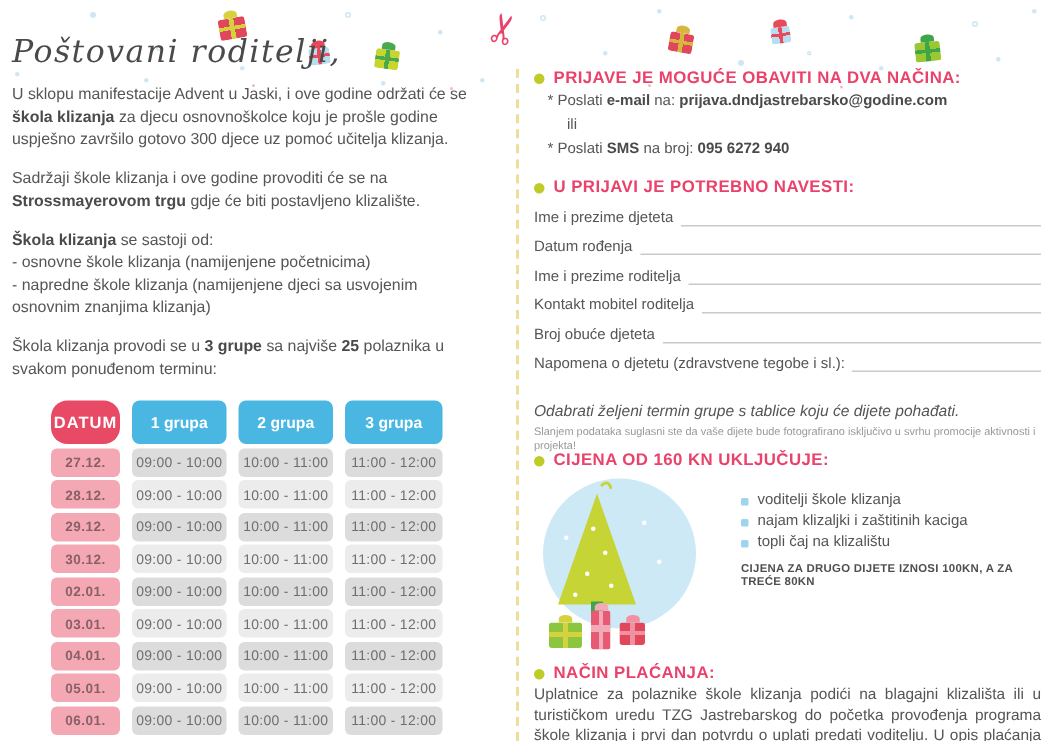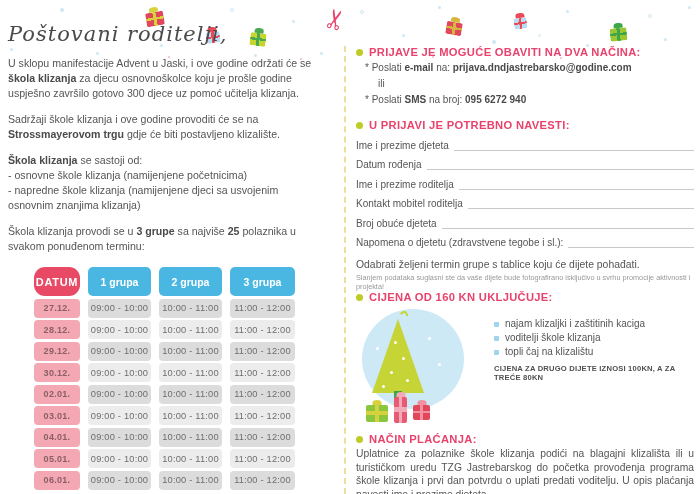--- a/index.html
+++ b/index.html
@@ -52,21 +52,21 @@
   .line{font-size:10px;color:#555;margin:3px 0 0 9px;line-height:13px;}
   .line b{color:#4a4a4a;}
   .or{margin-left:22px;}
   .mt14{margin-top:13px;}
   .mt12{align-items:center;}
 
   .frow{display:flex;align-items:flex-end;margin-top:8.5px;}
   .flabel{font-size:10px;color:#555;white-space:nowrap;}
   .fline{flex:1;border-bottom:1px solid #c9c9c9;height:10px;margin-left:5px;}
 
-  .choose{margin-top:11px;font-size:10.4px;color:#555;}
+  .choose{margin-top:21px;font-size:10.4px;color:#555;font-style:italic;}
   .consent{margin-top:3px;font-size:7.3px;color:#999;}
 
   .price-flex{display:flex;margin-top:4px;}
   .price-right{margin-left:6px;padding-top:10px;}
   .pitem{display:flex;align-items:center;font-size:10px;color:#555;line-height:14px;}
   .pbullet{width:5px;height:5px;border-radius:1px;background:var(--list-bullet-blue);
         margin-right:6px;flex:none;}
   .price-note{margin-top:5px;font-size:7.6px;font-weight:bold;color:#4f4f4f;letter-spacing:.2px;}
 
   .pay-body{margin:2px 0 0 0;font-size:10.3px;line-height:13.5px;color:#555;text-align:justify;}
@@ -240,25 +240,25 @@
         <i class="sp" data-name="sparkle" style="left:80px;top:56px;width:3px;height:3px;"></i>
         <i class="sp" data-name="sparkle" style="left:18px;top:40px;width:3px;height:3px;"></i>
         <div class="gift" data-name="gift-icon" style="left:8px;top:98px;width:22px;height:17px;--box:#8cc63e;--rib:#d6d23e;"></div>
         <div class="gift" data-name="gift-icon" style="left:36px;top:90px;width:13px;height:26px;--box:#e85a74;--rib:#f2a9b8;"></div>
         <div class="gift" data-name="gift-icon" style="left:55px;top:98px;width:17px;height:15px;--box:#e0475a;--rib:#f090a0;"></div>
       </div>
       <div class="price-right" data-name="price-right">
         <div data-name="price-includes-list">
             <div class="pitem" data-name="price-include-item">
               <i class="pbullet" data-name="square-bullet-icon"></i>
-              <span data-name="price-include-label">najam klizaljki i zaštitinih kaciga</span>
+              <span data-name="price-include-label">voditelji škole klizanja</span>
             </div>
             <div class="pitem" data-name="price-include-item">
               <i class="pbullet" data-name="square-bullet-icon"></i>
-              <span data-name="price-include-label">voditelji škole klizanja</span>
+              <span data-name="price-include-label">najam klizaljki i zaštitinih kaciga</span>
             </div>
             <div class="pitem" data-name="price-include-item">
               <i class="pbullet" data-name="square-bullet-icon"></i>
               <span data-name="price-include-label">topli čaj na klizalištu</span>
             </div>
           </div>
         <div class="price-note" data-name="price-note">CIJENA ZA DRUGO DIJETE IZNOSI 100KN, A ZA TREĆE 80KN</div>
       </div>
     </div>
 

